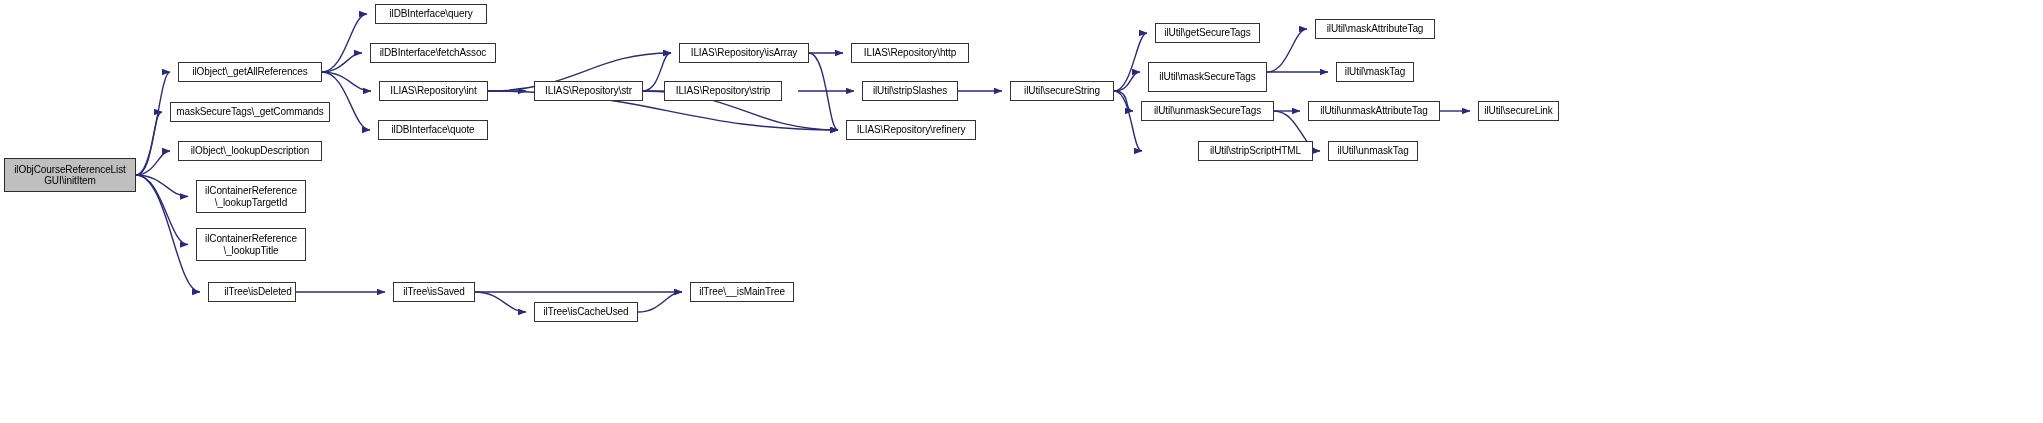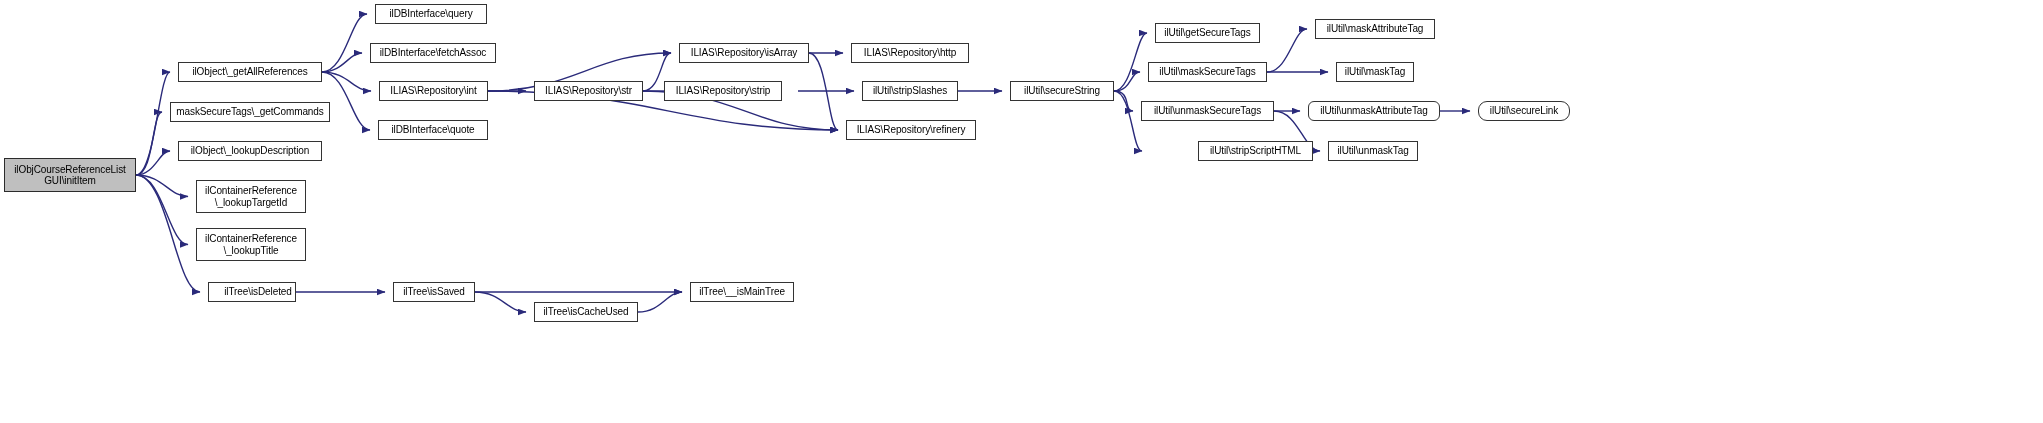--- a/index.html
+++ b/index.html
@@ -92,25 +92,25 @@
       <div class="node" style="left: 379px; top: 81px; width: 109px; height: 20px;">ILIAS\Repository\int</div>
       <div class="node" style="left: 378px; top: 120px; width: 110px; height: 20px;">ilDBInterface\quote</div>
       <div class="node" style="left: 534px; top: 81px; width: 109px; height: 20px;">ILIAS\Repository\str</div>
       <div class="node" style="left: 679px; top: 43px; width: 130px; height: 20px;">ILIAS\Repository\isArray</div>
       <div class="node" style="left: 664px; top: 81px; width: 118px; height: 20px;">ILIAS\Repository\strip</div>
       <div class="node" style="left: 846px; top: 120px; width: 130px; height: 20px;">ILIAS\Repository\refinery</div>
       <div class="node" style="left: 851px; top: 43px; width: 118px; height: 20px;">ILIAS\Repository\http</div>
       <div class="node" style="left: 862px; top: 81px; width: 96px; height: 20px;">ilUtil\stripSlashes</div>
       <div class="node" style="left: 1010px; top: 81px; width: 104px; height: 20px;">ilUtil\secureString</div>
       <div class="node" style="left: 1155px; top: 23px; width: 105px; height: 20px;">ilUtil\getSecureTags</div>
-      <div class="node" style="left: 1148px; top: 62px; width: 119px; height: 20px;">ilUtil\maskSecureTags</div>
+      <div class="node" style="left: 1148px; top: 62px; width: 119px; height: 30px;">ilUtil\maskSecureTags</div>
       <div class="node" style="left: 1141px; top: 101px; width: 133px; height: 20px;">ilUtil\unmaskSecureTags</div>
       <div class="node" style="left: 1150px; top: 141px; width: 115px; height: 20px; margin-left: 48px;">ilUtil\stripScriptHTML</div>
       <div class="node" style="left: 1315px; top: 19px; width: 120px; height: 20px;">ilUtil\maskAttributeTag</div>
       <div class="node" style="left: 1336px; top: 62px; width: 78px; height: 20px;">ilUtil\maskTag</div>
-      <div class="node" style="left: 1308px; top: 101px; width: 132px; height: 20px; border-radius: 6px;">ilUtil\unmaskAttributeTag</div>
+      <div class="node" style="left: 1308px; top: 101px; width: 132px; height: 20px;">ilUtil\unmaskAttributeTag</div>
       <div class="node" style="left: 1328px; top: 141px; width: 90px; height: 20px;">ilUtil\unmaskTag</div>
-      <div class="node" style="left: 1478px; top: 101px; width: 92px; height: 20px; border-radius: 9px;">ilUtil\secureLink</div>
+      <div class="node" style="left: 1478px; top: 101px; width: 81px; height: 20px;">ilUtil\secureLink</div>
       <div class="node" style="left: 393px; top: 282px; width: 82px; height: 20px;">ilTree\isSaved</div>
       <div class="node" style="left: 534px; top: 302px; width: 104px; height: 20px;">ilTree\isCacheUsed</div>
       <div class="node" style="left: 690px; top: 282px; width: 104px; height: 20px;">ilTree\__isMainTree</div>
     </div>
 </div>
 
 </body></html>

